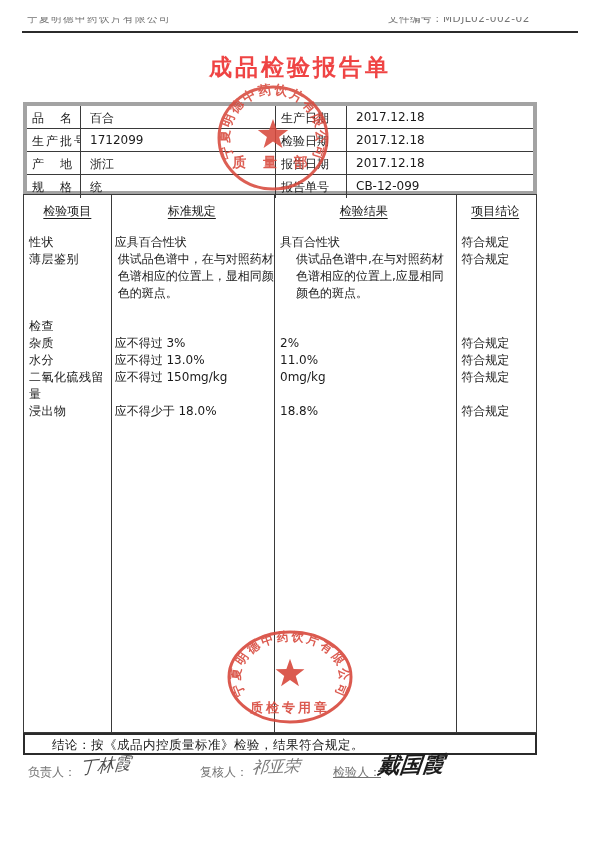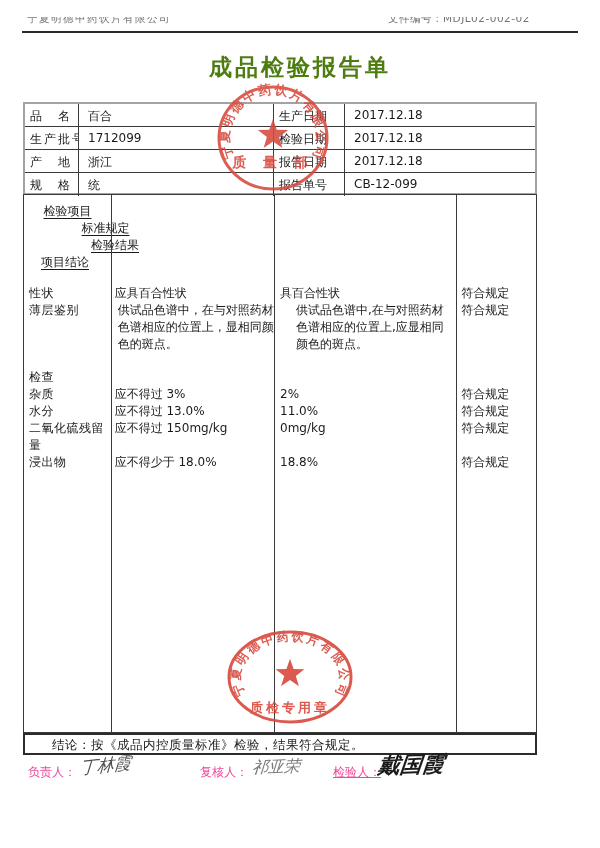--- a/index.html
+++ b/index.html
@@ -17,47 +17,47 @@
   .doc-header-left { left:27px; top:17px; width:240px; }
   .doc-header-right { left:388px; top:17px; width:170px; }
   .doc-header-left span, .doc-header-right span {
     display:block; margin-top:-5px; font-size:10.5px; letter-spacing:1.5px; white-space:nowrap;
   }
   .doc-header-right span { letter-spacing:0.5px; }
   .header-rule { position:absolute; left:22px; top:31px; width:556px; height:2px; background:#2b2b2b; }
 
   .page-title {
     position:absolute; left:0; top:52px; width:600px; text-align:center;
-    font-size:23px; font-weight:bold; letter-spacing:3px; color:#4d7c0f;
+    font-size:23px; font-weight:bold; letter-spacing:3px; color:#ef4444;
     font-family:"DejaVu Serif", serif;
   }
 
   
   .info-table {
     position:absolute; left:23px; top:102px; width:514px; height:93px;
     display:grid; grid-template-columns:54px 195px 71px 1fr; grid-auto-rows:23px;
-    border:2px solid #a3a3a3;
+    border:4px solid #a3a3a3;
   }
   .info-table .cell {
     border-right:1px solid #3a3a3a; border-bottom:1px solid #3a3a3a;
     font-size:12px; padding:4px 3px 0 5px; white-space:nowrap; overflow:hidden;
   }
   .info-table .cell.c1, .info-table .cell.c3 { padding-left:9px; }
   .info-table .cell.c3 { border-right:none; }
   .info-table .cell:nth-last-child(-n+4) { border-bottom:none; }
   .info-table .cell.c0 { letter-spacing:2px; }
 
   
   .insp-table {
     position:absolute; left:23px; top:194px; width:514px; height:539px;
     border:1px solid #3a3a3a;
   }
   .vline { position:absolute; top:0; bottom:0; width:1px; background:#3a3a3a; }
   .vline.v1 { left:87px; } .vline.v2 { left:250px; } .vline.v3 { left:432px; }
-  .insp-header { display:flex; margin-top:8px;flex-direction:column; }
+  .insp-header { display:flex; margin-top:8px; }
   .insp-header span {
     font-size:12px; text-align:center; text-decoration:underline; text-underline-offset:3px;
   }
   .insp-header .h0 { width:87px; } .insp-header .h1 { width:163px; }
   .insp-header .h2 { width:182px; } .insp-header .h3 { width:82px; }
   .insp-rows { margin-top:14px; }
   .irow { display:flex; }
   .icell { font-size:12px; line-height:17px; }
   .icell.ic0 { width:87px; padding-left:5px; letter-spacing:0.5px; }
   .icell.ic1 { width:163px; padding:0 6px 0 4px; }
@@ -66,21 +66,21 @@
   .irow-3 { margin-top:16px;gap:42px; }   
 
   
   .conclusion-row {
     position:absolute; left:23px; top:733px; width:514px; height:22px;
     border:2px solid #2b2b2b; font-size:12.5px; padding:2px 0 0 27px; background:#fff;
     letter-spacing:0.5px;
   }
 
   
-  .sig-label { position:absolute; font-size:12px; color:#ec4899; }
+  .sig-label { position:absolute; font-size:12px; color:#737373; }
   .sig-name  { position:absolute; white-space:nowrap; font-style:italic; }
   .lbl-resp { left:28px;  top:764px; }
   .lbl-rev  { left:200px; top:764px; }
   .lbl-insp { left:333px; top:764px;text-decoration:underline; }
   .sig-resp { left:80px;  top:754px; font-size:17px; color:#4d4d4d; transform:rotate(-6deg) skewX(-10deg); }
   .sig-rev  { left:252px; top:757px; font-size:16px; color:#7a7a7a; transform:rotate(-2deg) skewX(-6deg); }
   .sig-insp { left:378px; top:750px; font-size:22px; color:#1b1b1b; font-weight:bold; transform:rotate(-2deg) skewX(-8deg); }
 
   
   .stamp { position:absolute; pointer-events:none; }

